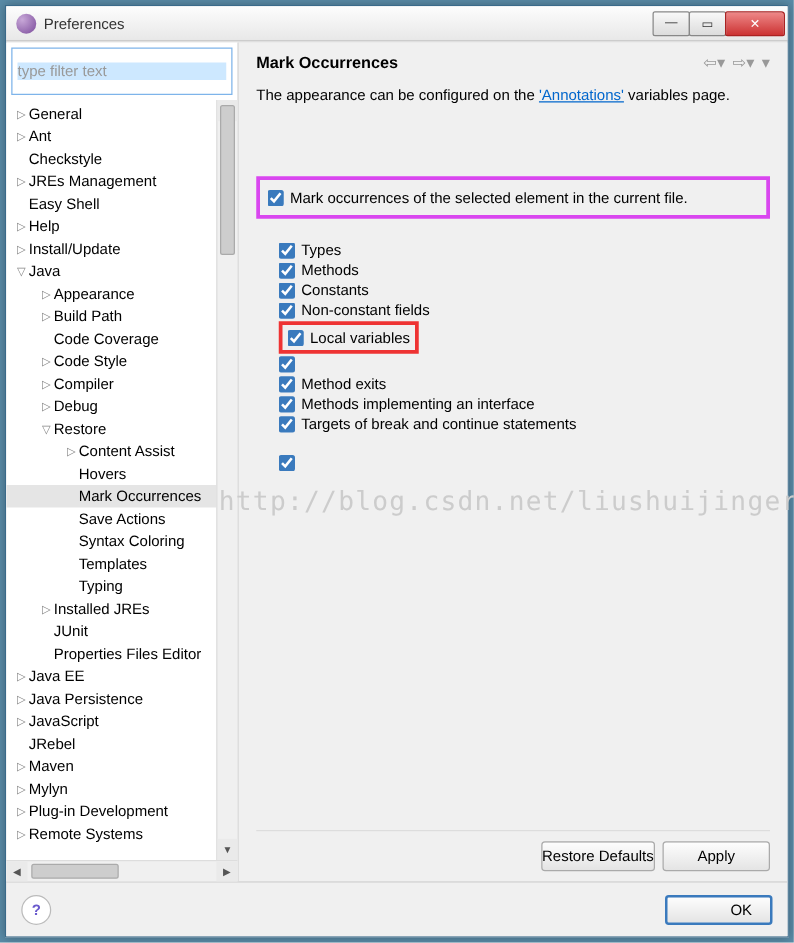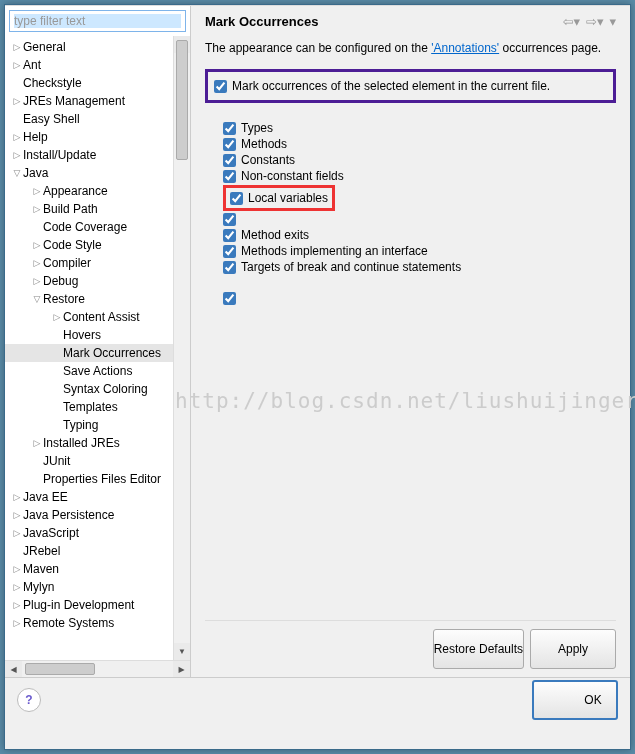--- a/index.html
+++ b/index.html
@@ -6,21 +6,21 @@
 body { background: #5a8ca8; width: 635px; height: 754px; position: relative; }
 .window { position: absolute; top: 4px; left: 4px; width: 627px; height: 746px; background: #f0f0f0; border: 1px solid #3a6a8a; box-shadow: 0 0 8px rgba(0,0,0,0.3); }
 .titlebar { height: 28px; background: linear-gradient(#fdfdfd, #e8e8e8); border-bottom: 1px solid #ccc; display: flex; align-items: center; padding: 0 2px 0 8px; }
 .titlebar .icon { width: 16px; height: 16px; background: radial-gradient(circle at 30% 30%, #c8a8d8, #7a4a9a); border-radius: 50%; margin-right: 6px; }
 .titlebar .title { flex: 1; color: #333; }
 .winbtns { display: flex; }
 .winbtn { width: 30px; height: 20px; border: 1px solid #888; background: linear-gradient(#f8f8f8,#dcdcdc); margin-left: -1px; display:flex; align-items:center; justify-content:center; font-size:10px; color:#333; border-radius:2px; cursor:pointer;}
 .winbtn.close { width: 48px; background: linear-gradient(#e88,#c33); color:#fff; border-color:#a22; border-top-right-radius:3px;}
 .content { display: flex; height: calc(100% - 28px - 44px); border-top:1px solid #ddd;}
 .sidebar { width: 186px; border-right: 1px solid #ccc; display:flex; flex-direction:column; background:#fff;}
-.filter { margin: 4px; height: 22px; border:1px solid #7eb4ea; background:#fff; padding:0 4px; display:flex; align-items:center;}
+.filter { margin: 4px; height: 38px; border:1px solid #7eb4ea; background:#fff; padding:0 4px; display:flex; align-items:center;}
 .filter input { border:none; outline:none; width:100%; color:#999; background:#cde8ff;}
 .tree-wrap { flex:1; position:relative; overflow:hidden;}
 .tree { overflow:hidden; padding: 2px 0; height:100%;}
 .tree .node { display:flex; align-items:center; height:18px; padding-left: 6px; cursor:pointer; white-space:nowrap;}
 .tree .node .arrow { width:12px; text-align:center; color:#888; font-size:9px;}
 .tree .node .arrow.none { visibility:hidden;}
 .tree .lvl1 { padding-left: 26px; }
 .tree .lvl2 { padding-left: 46px; }
 .tree .node.selected { background:#e5e5e5;}
 .vscroll { position:absolute; right:0; top:0; width:17px; height:100%; background:#f0f0f0; border-left:1px solid #ddd;}
@@ -31,39 +31,48 @@
 .hscroll .thumb { position:absolute; top:2px; bottom:2px; left:20px; width:70px; background:#cdcdcd; border:1px solid #aaa; border-radius:2px;}
 .hscroll .arr { position:absolute; top:0; bottom:0; width:17px; background:#eaeaea; display:flex; align-items:center; justify-content:center; font-size:8px; color:#555;}
 .hscroll .arr.l{left:0;} .hscroll .arr.r{right:0;}
 .main { flex:1; padding: 8px 14px; background:#f0f0f0; display:flex; flex-direction:column; position:relative;}
 .hdr { display:flex; align-items:center; margin-bottom:12px;}
 .hdr h1 { font-size:13px; font-weight:bold; flex:1;}
 .navbtns { display:flex; gap:6px; color:#999;}
 .navbtns span { cursor:pointer; font-size:13px;}
 .desc { margin-bottom:14px;}
 .desc a { color:#0066cc; text-decoration:underline;}
-.highlight { border:3px solid #4c1d95; padding:4px 6px; display:inline-block; margin-bottom:10px;}
+.highlight { border:3px solid #d946ef; padding:4px 6px; display:inline-block; margin-bottom:10px;margin-top:44px;}
 .chk { display:flex; align-items:center; gap:5px; margin:3px 0; cursor:pointer;}
 .chk input { width:13px; height:13px; accent-color:#3a7abd;}
 .sub { margin-left:18px; margin-top:6px;}
 .sub .chk { margin:2px 0;}
 .highlight2 { border:3px solid #e33; padding:1px 4px; display:inline-flex;}
 .spacer { flex:1;}
 .btnrow { display:flex; justify-content:flex-end; gap:6px; padding-top:8px; border-top:1px solid #ddd;}
-.btn { min-width:86px; height:40px; border:1px solid #aaa; background:linear-gradient(#fdfdfd,#e4e4e4); border-radius:3px; cursor:pointer; font-size:12px;}
+.btn { min-width:86px; height:24px; border:1px solid #aaa; background:linear-gradient(#fdfdfd,#e4e4e4); border-radius:3px; cursor:pointer; font-size:12px;}
 .footer { height:44px; border-top:1px solid #ccc; display:flex; align-items:center; padding:0 12px; background:#f0f0f0;}
 .help { width:24px; height:24px; border:1px solid #bbb; border-radius:50%; display:flex; align-items:center; justify-content:center; color:#6a5acd; font-weight:bold; cursor:pointer; background:#fff;}
 .footer .right { margin-left:auto; display:flex; gap:8px;}
 .btn.primary { border:2px solid #3a7abd;padding-left:36px;}
 .watermark { position:absolute; top:384px; left:170px; color:#ccc; font-size:21px; letter-spacing:1px; pointer-events:none; font-family:monospace;}
 </style>
 </head>
 <body>
 
 <div class="window">
+  <div class="titlebar">
+    <div class="icon"></div>
+    <div class="title">Preferences</div>
+    <div class="winbtns">
+      <div class="winbtn">—</div>
+      <div class="winbtn">▭</div>
+      <div class="winbtn close">✕</div>
+    </div>
+  </div>
 
   <div class="content">
     <div class="sidebar">
       <div class="filter">
         <input value="type filter text" style="">
       </div>
       <div class="tree-wrap">
         <div class="tree" id="tree">
             <div class="node lvl0">
               <span class="arrow">▷</span>
@@ -215,21 +224,21 @@
       <div class="hdr">
         <h1>Mark Occurrences</h1>
         <div class="navbtns">
           <span>⇦▾</span>
           <span>⇨▾</span>
           <span>▾</span>
         </div>
       </div>
 
       <div class="desc">
-        <span>The appearance can be configured on the </span><a href="#">'Annotations'</a><span> occurrences page.</span>
+        <span>The appearance can be configured on the </span><a href="#">'Annotations'</a><span> variables page.</span>
       </div>
 
       <div class="highlight">
         <label class="chk">
           <input type="checkbox" checked="" style="">
           <span>Mark occurrences of the selected element in the current file.</span>
         </label>
       </div>
 
       <div class="sub" id="opts"><label class="chk">

